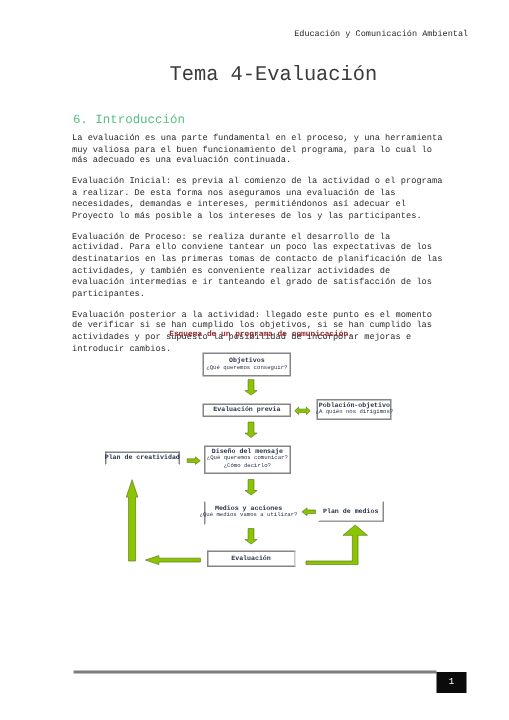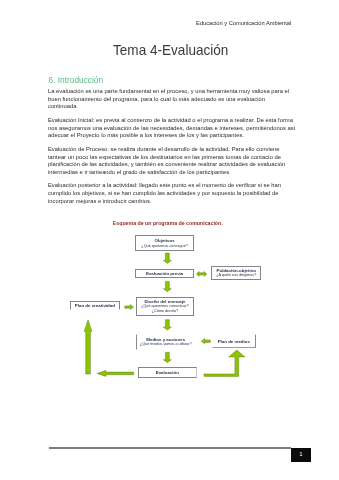--- a/index.html
+++ b/index.html
@@ -1,18 +1,18 @@
 <!DOCTYPE html>
 <html><head>
 <meta charset="utf-8">
 <style>
   html,body{margin:0;padding:0;}
   body{width:339px;height:480px;background:#fff;overflow:hidden;
        font-family:"Liberation Sans",sans-serif;-webkit-font-smoothing:antialiased;}
-  .page{position:relative;width:339px;height:480px;}
+  .page{position:relative;width:339px;height:480px;font-family:Liberation Mono, monospace;}
 
   .hdr{position:absolute;left:196.1px;top:20.4px;font-size:5.7px;line-height:6.4px;color:#2b2b2b;white-space:nowrap;}
   .title{position:absolute;left:113.3px;top:43.1px;font-size:13.9px;line-height:15px;color:#3a3a3a;
          white-space:nowrap;transform:scaleX(.977);transform-origin:0 0;}
   .h2{position:absolute;left:48.6px;top:75.8px;font-size:8.3px;line-height:9.2px;color:#57bd84;white-space:nowrap;}
 
   .body{position:absolute;left:48px;top:88px;width:248px;}
   .para{font-size:5.8px;line-height:7.7px;color:#2b2b2b;margin:0 0 5.8px 0;}
 
   .dtitle{position:absolute;left:112.8px;top:219.6px;font-size:5.25px;font-weight:bold;

